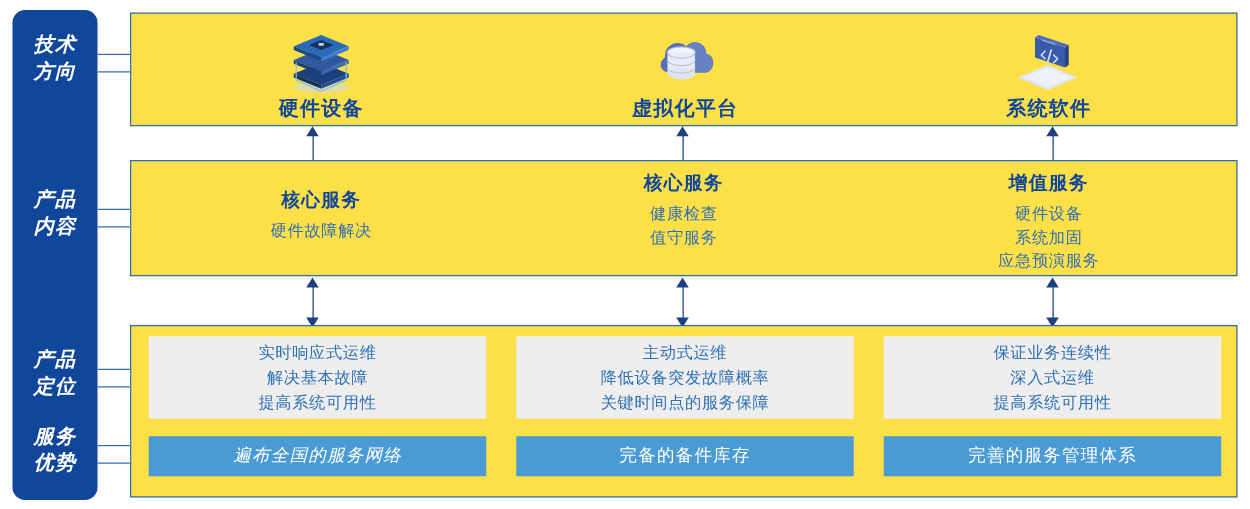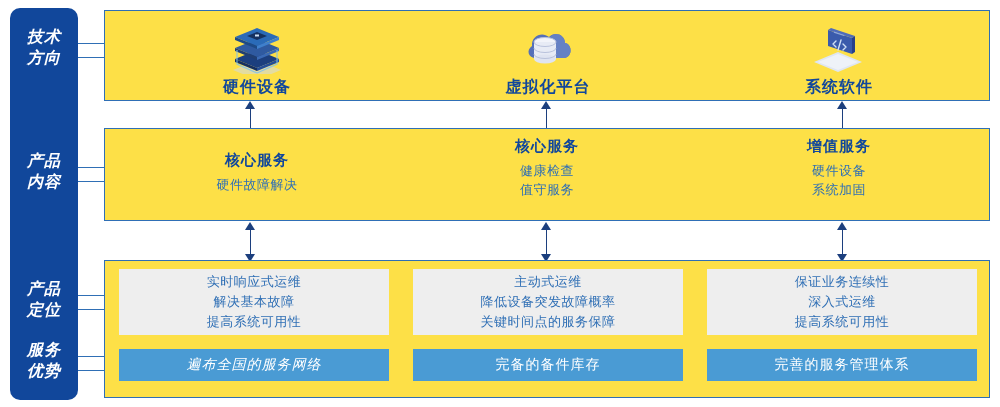--- a/index.html
+++ b/index.html
@@ -282,20 +282,21 @@
     <div class="content-col" style="left:312px; top:8px;">
       <div class="content-title">核心服务</div>
       <div class="content-item">健康检查</div>
       <div class="content-item">值守服务</div>
     </div>
 
     <div class="content-col" style="left:604px; top:8px;">
       <div class="content-title">增值服务</div>
       <div class="content-item">硬件设备</div>
       <div class="content-item">系统加固</div>
+      <div class="content-item">应急预演服务</div>
     </div>
   </div>
 
   <div class="arrow-shaft" style="left:250px; top:226px; height:30px;"></div>
   <div class="arrow-head arrow-up" style="left:245px; top:222px;"></div>
   <div class="arrow-head arrow-down" style="left:245px; top:254px;"></div>
 
   <div class="arrow-shaft" style="left:546px; top:226px; height:30px;"></div>
   <div class="arrow-head arrow-up" style="left:541px; top:222px;"></div>
   <div class="arrow-head arrow-down" style="left:541px; top:254px;"></div>

